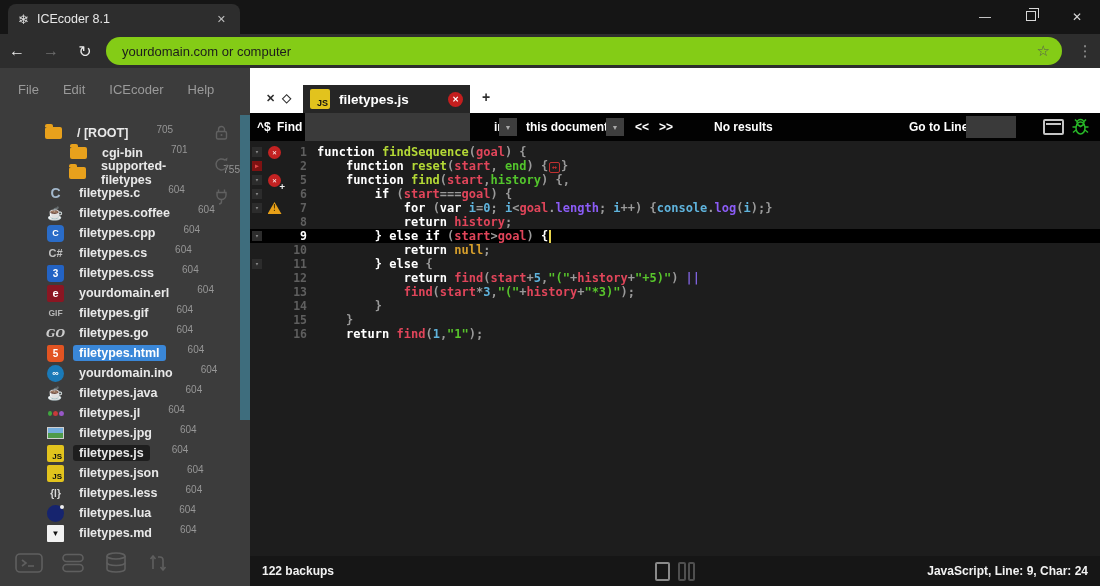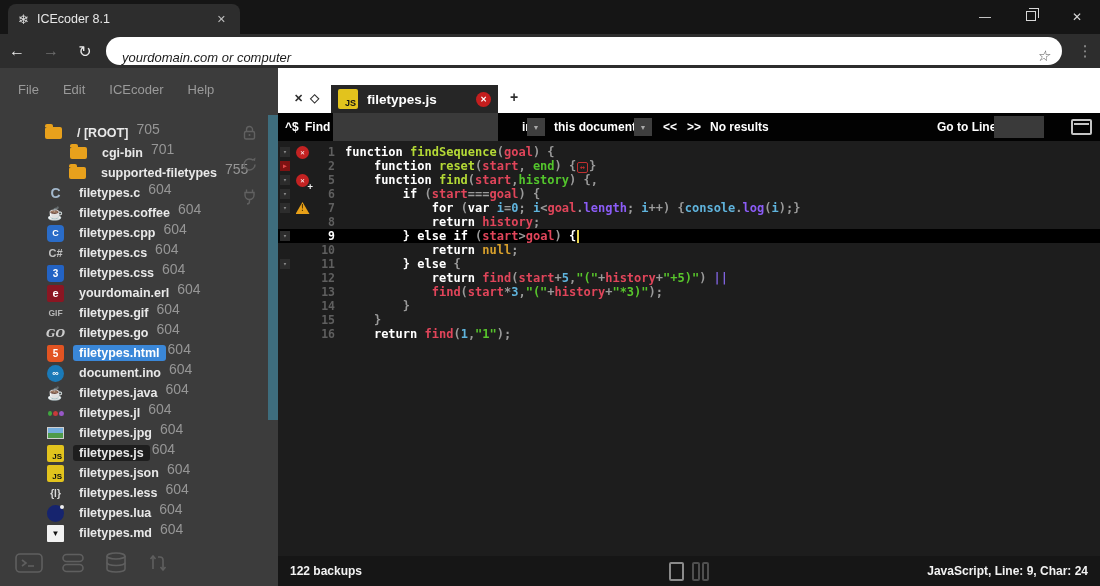--- a/index.html
+++ b/index.html
@@ -14,39 +14,39 @@
   .btab-fav { color:#e0e0e0; font-size:13px; margin-right:8px; }
   .btab-title { color:#e8e8e8; font-size:12.5px; flex:1; }
   .btab-close { color:#bdbdbd; font-size:11px; padding:2px 4px; }
   .win-controls { position:absolute; right:0; top:0; height:34px; display:flex; align-items:center; }
   .wc { width:46px; text-align:center; color:#d8d8d8; font-size:12px; }
   .wc-max { display:inline-block; width:10px; height:10px; border:1.5px solid #d8d8d8; position:relative; background:#151515; }
   .wc-max::before { content:""; position:absolute; left:2px; top:-4px; width:9px; height:9px; border:1.5px solid #d8d8d8; border-left:none; border-bottom:none; }
   .addressbar { height:34px; background:#2d2d2d; display:flex; align-items:center; }
   .nav-ic { color:#e8e8e8; font-size:16px; width:34px; text-align:center; }
   .nav-ic.dim { color:#6f6f6f; }
-  .urlbar { flex:1; height:28px; margin-left:4px; margin-right:8px; background:#ffffff; border-radius:14px;
-            display:flex; align-items:flex-end; padding:0 12px 0 16px;font-style:italic; }
+  .urlbar { flex:1; height:28px; margin-left:4px; margin-right:8px; background:#84cc16; border-radius:14px;
+            display:flex; align-items:center; padding:0 12px 0 16px; }
   .url-text { flex:1; color:#1c1c1c; font-size:13px; }
   .url-star { color:#555; font-size:15px; }
   .menu-dots { width:30px; text-align:center; color:#9a9a9a; font-size:15px; }
 
   
   .page { flex:1; display:flex; min-height:0; }
 
   
-  .sidebar { width:268px; background:#3c3c3c; position:relative; }
+  .sidebar { width:240px; background:#3c3c3c; position:relative; }
   .menu-row { display:flex; gap:24px; padding:14px 0 0 18px; }
   .menu-item { color:#9a9a9a; font-size:13px; }
   .file-tree { position:absolute; top:55px; left:0; right:0; }
   .tree-row { height:20px; display:flex; align-items:center; }
   .tree-label { color:#e9e9e9; font-size:12.5px; font-weight:bold; margin-left:9px; padding:1px 6px; border-radius:3px; }
   .tree-label.selected { background:#3a87d8; color:#fff; }
   .tree-label.open { background:#1e1e1e; }
-  .perm { color:#969696; font-size:14px; margin-left:2px; position:relative; top:-4px; }
+  .perm { color:#969696; font-size:10px; margin-left:22px; position:relative; top:-4px; }
   
   .fi { width:17px; height:17px; display:flex; align-items:center; justify-content:center; flex:none;
         font-weight:bold; font-size:9px; color:#fff; }
   .fi-folder { width:17px; height:12px; background:#e8a11c; border-radius:2px; position:relative; align-self:center; }
   .fi-folder::before { content:""; position:absolute; top:-3px; left:0; width:8px; height:3px; background:#e8a11c; border-radius:2px 2px 0 0; }
   .fi-c { color:#a3b8cc; font-size:14px; }
   .fi-coffee { color:#ececec; font-size:13px; }
   .fi-java { color:#cc7058; font-size:13px; }
   .fi-cpp { background:#2a6cc8; border-radius:4px; font-size:9px; }
   .fi-cs { color:#c2c2c2; font-size:11px; }
@@ -93,21 +93,21 @@
   .f-regex { left:7px; color:#c8c8c8; font-size:11px; }
   .f-label { left:27px; }
   .find-input { position:absolute; left:55px; top:0; width:165px; height:28px; background:#3a3a3a; border:none; outline:none;
                 color:#eee; font-size:13px; padding:0 8px; }
   .f-in { left:244px; }
   .dd { position:absolute; top:5px; width:18px; height:18px; background:#3e3e3e; display:flex; align-items:center; justify-content:center;
         color:#a8a8a8; font-size:7px; }
   .dd1 { left:249px; } .dd2 { left:356px; }
   .f-scope { left:276px; }
   .f-prev { left:385px; } .f-next { left:409px; }
-  .f-results { left:432px; }
+  .f-results { left:464px; }
   .f-goto { left:659px; }
   .goto-input { position:absolute; left:716px; top:3px; width:50px; height:22px; background:#3a3a3a; border:none; outline:none;
                 color:#eee; font-size:12px; padding:0 6px; }
   .f-winicon { position:absolute; left:793px; top:6px; width:21px; height:16px; border:2px solid #c4c4c4; border-radius:2px; }
   .f-winicon::after { content:""; position:absolute; left:1px; right:1px; top:2px; height:2px; background:#c4c4c4; }
   .f-bug { position:absolute; left:820px; top:4px; }
 
   
   .code-area { flex:1; background:#1d1d1d; padding-top:4px; overflow:hidden;
                font-family:"DejaVu Sans Mono", monospace; font-weight:bold; }
@@ -245,21 +245,21 @@
             <span class="tree-label">filetypes.go</span>
             <span class="perm">604</span>
           </div>
           <div class="tree-row" style="padding-left: 47px;">
             <span class="fi fi-html">5</span>
             <span class="tree-label selected">filetypes.html</span>
             <span class="perm">604</span>
           </div>
           <div class="tree-row" style="padding-left: 47px;">
             <span class="fi fi-ino">∞</span>
-            <span class="tree-label">document.ino</span>
+            <span class="tree-label">yourdomain.ino</span>
             <span class="perm">604</span>
           </div>
           <div class="tree-row" style="padding-left: 47px;">
             <span class="fi fi-java">☕</span>
             <span class="tree-label">filetypes.java</span>
             <span class="perm">604</span>
           </div>
           <div class="tree-row" style="padding-left: 47px;">
             <span class="fi fi-jl">
               <i class="d1"></i>

